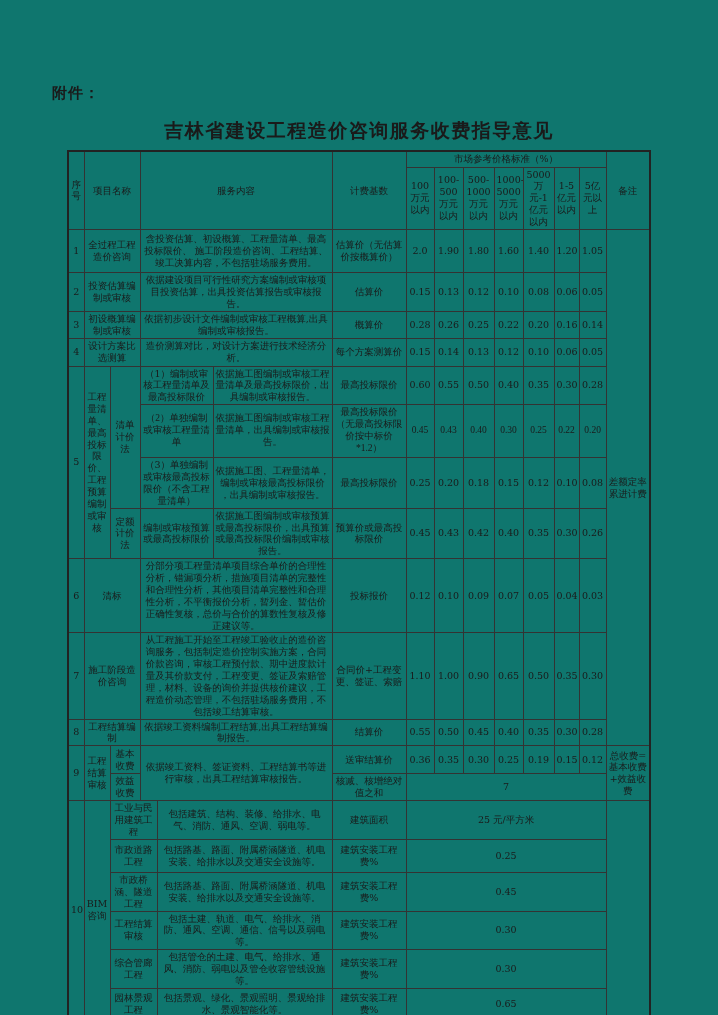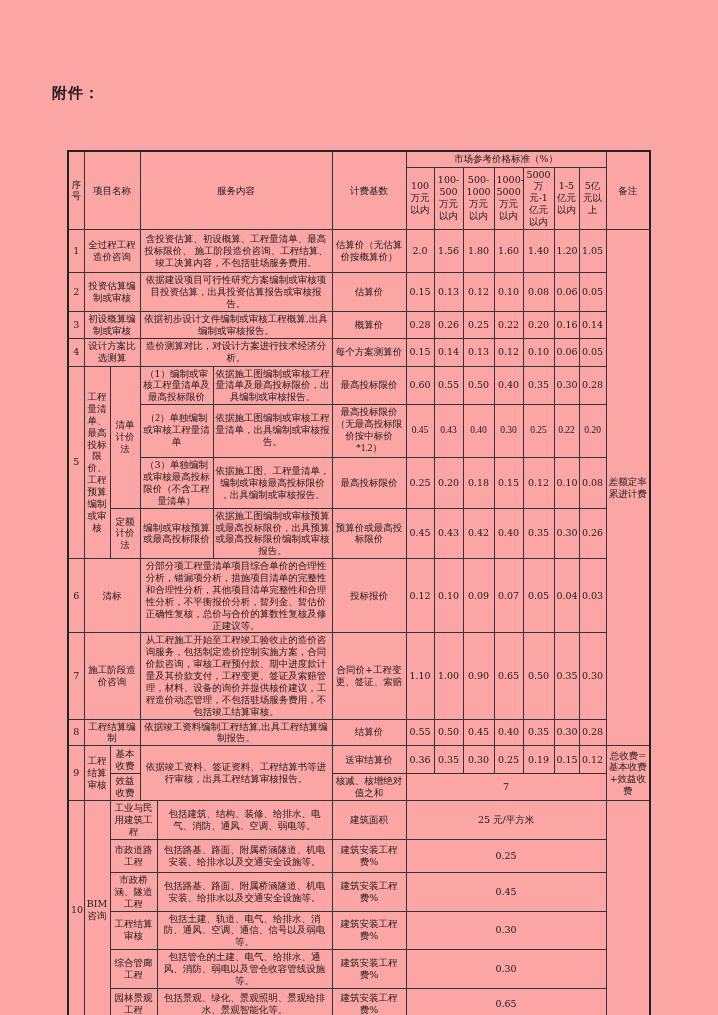--- a/index.html
+++ b/index.html
@@ -1,19 +1,19 @@
 <!DOCTYPE html>
 <html><head>
 <meta charset="utf-8">
 <style>
   html,body{margin:0;padding:0;background:#888;}
   .page{
     position:relative;
     width:718px;height:1015px;
-    background:#fca5a5;
+    background:#0f766e;
     font-family:"DejaVu Serif","Liberation Serif",serif;
     color:#1a1a1a;
     overflow:hidden;
   }
   .attachment{
     position:absolute;left:52px;top:84px;
     font-size:15px;font-weight:bold;letter-spacing:1px;
   }
   .doc-title{
     position:absolute;left:0;top:118px;width:718px;
@@ -44,20 +44,21 @@
   tr.r5a{height:29px;} tr.r5b{height:53px;font-family:Liberation Serif, serif;} tr.r5c{height:45px;} tr.r5d{height:38px;}
   tr.r6{height:67px;} tr.r7{height:73px;} tr.r8{height:24px;}
   tr.r9a{height:28px;} tr.r9b{height:27px;}
   tr.r10a{height:35px;} tr.r10b{height:33px;padding-left:36px;} tr.r10f{height:31px;}
 </style>
 </head>
 <body>
 
 <div class="page">
   <div class="attachment">附件：</div>
+  <div class="doc-title">吉林省建设工程造价咨询服务收费指导意见</div>
 
   <table class="fee">
     <colgroup>
       <col style="width:16px">
         <col style="width:26px">
         <col style="width:30px">
       <col style="width:17px">
         <col style="width:56px">
         <col style="width:119px">
       <col style="width:74px">
@@ -89,21 +90,21 @@
       <td class="hd">1-5亿元以内</td>
       <td class="hd">5亿元以上</td>
     </tr>
 
     <tr class="r1">
       <td>1</td>
       <td colspan="2">全过程工程造价咨询</td>
       <td colspan="3" class="desc">含投资估算、初设概算、工程量清单、最高投标限价、 施工阶段造价咨询、工程结算、竣工决算内容，不包括驻场服务费用。</td>
       <td>估算价（无估算价按概算价）</td>
       <td class="num">2.0</td>
-      <td class="num">1.56</td>
+      <td class="num">1.90</td>
       <td class="num">1.80</td>
       <td class="num">1.60</td>
       <td class="num">1.40</td>
       <td class="num">1.20</td>
       <td class="num">1.05</td>
       <td class="remark" rowspan="11">差额定率累进计费</td>
     </tr>
 
     <tr class="r2">
       <td>2</td>

